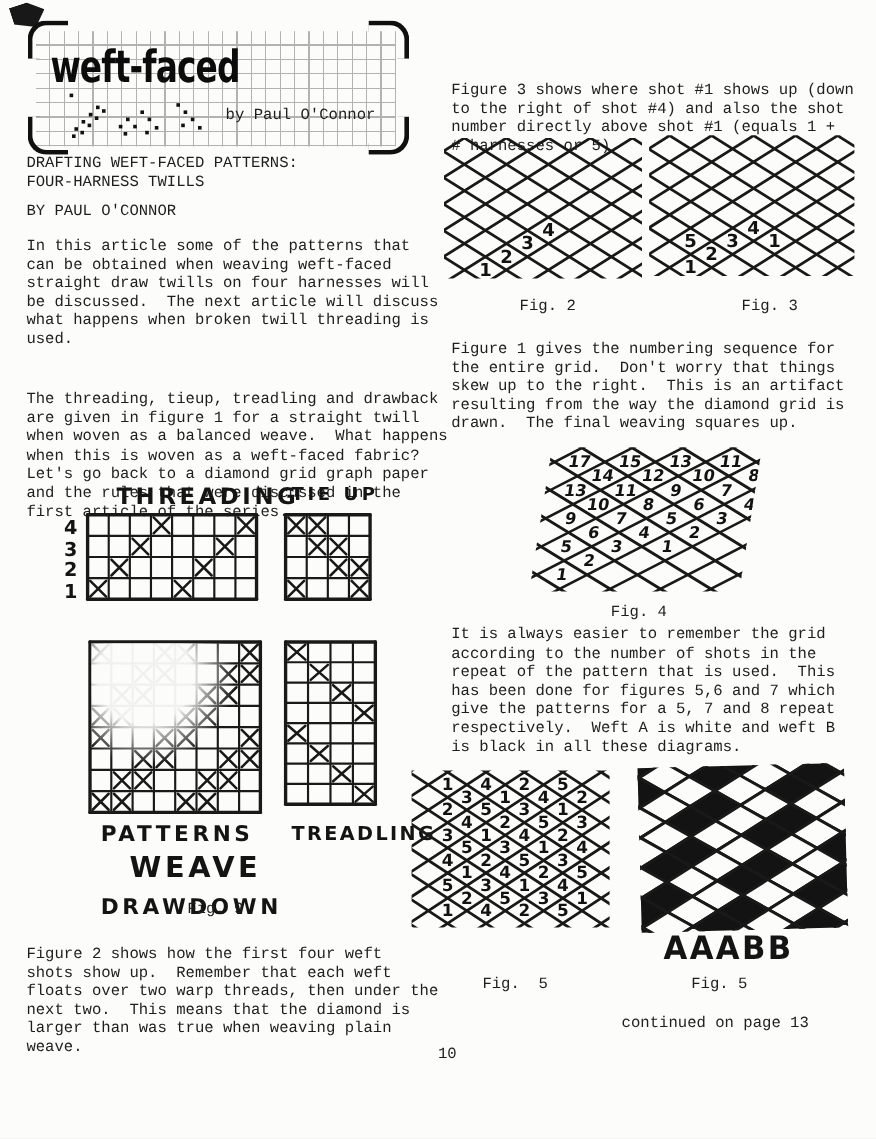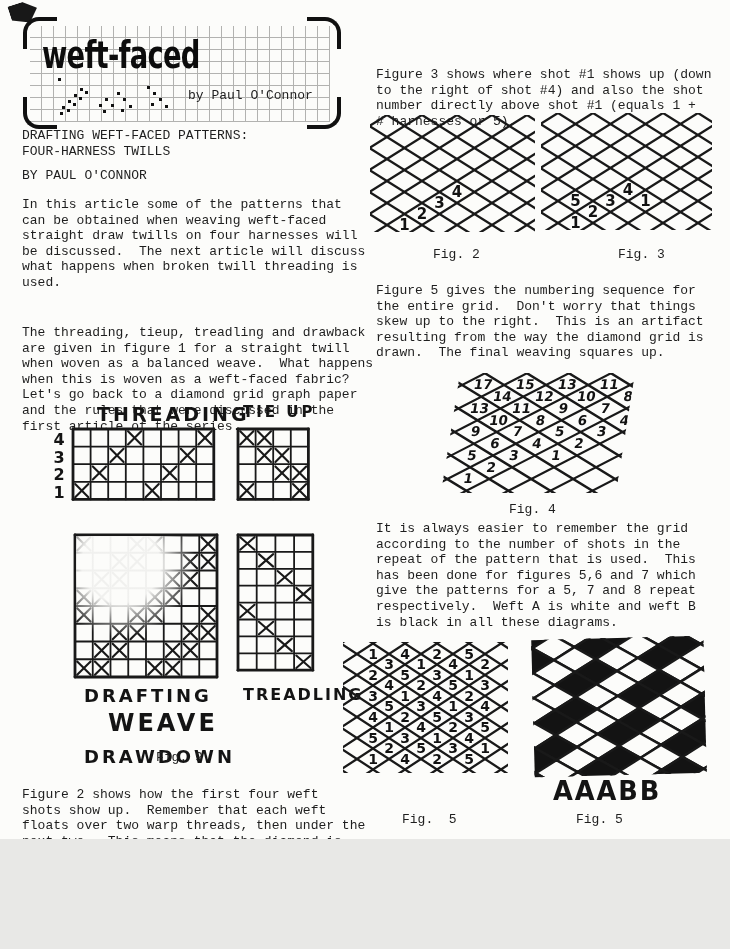--- a/index.html
+++ b/index.html
@@ -1,16 +1,16 @@
 <!DOCTYPE html>
 <html><head>
 <meta charset="utf-8">
 <style>
   html,body{margin:0;padding:0;background:#e8e8e6;}
-  .page{position:relative;width:730px;height:839px;background:#fcfcfa;overflow:hidden;
+  .page{position:relative;width:730px;height:949px;background:#fcfcfa;overflow:hidden;
         font-family:"Liberation Mono","DejaVu Sans Mono",monospace;color:#1e1e1e;}
   .abs{position:absolute;}
   .mono{font:13px/15.6px "Liberation Mono","DejaVu Sans Mono",monospace;color:#1e1e1e;white-space:pre;}
   .hand{font-family:"DejaVu Sans",sans-serif;font-weight:bold;color:#141414;}
 
   
   .blob{left:10px;top:2px;width:28px;height:22px;background:#181818;
         clip-path:polygon(0 0,55% 0,100% 45%,60% 100%,0 65%);transform:rotate(-18deg);}
 
   
@@ -104,21 +104,21 @@
   <div class="abs p3 mono">Figure 2 shows how the first four weft
 shots show up.  Remember that each weft
 floats over two warp threads, then under the
 next two.  This means that the diamond is
 larger than was true when weaving plain
 weave.</div>
   <div class="abs rp1 mono">Figure 3 shows where shot #1 shows up (down
 to the right of shot #4) and also the shot
 number directly above shot #1 (equals 1 +
 # harnesses or 5).</div>
-  <div class="abs rp2 mono">Figure 5 gives the numbering sequence for
+  <div class="abs rp2 mono">Figure 1 gives the numbering sequence for
 the entire grid.  Don't worry that things
 skew up to the right.  This is an artifact
 resulting from the way the diamond grid is
 drawn.  The final weaving squares up.</div>
   <div class="abs rp3 mono">It is always easier to remember the grid
 according to the number of shots in the
 repeat of the pattern that is used.  This
 has been done for figures 5,6 and 7 which
 give the patterns for a 5, 7 and 8 repeat
 respectively.  Weft A is white and weft B
@@ -300,21 +300,21 @@
       <line x1="74.6" y1="54.9" x2="60.3" y2="67.39999999999999" stroke="#191919" stroke-width="2.1" stroke-linecap="round"></line>
       <line x1="4.2" y1="71.8" x2="18.5" y2="84.3" stroke="#191919" stroke-width="2.1" stroke-linecap="round"></line>
       <line x1="18.5" y1="71.8" x2="4.2" y2="84.3" stroke="#191919" stroke-width="2.1" stroke-linecap="round"></line>
       <line x1="22.9" y1="88.7" x2="37.199999999999996" y2="101.2" stroke="#191919" stroke-width="2.1" stroke-linecap="round"></line>
       <line x1="37.199999999999996" y1="88.7" x2="22.9" y2="101.2" stroke="#191919" stroke-width="2.1" stroke-linecap="round"></line>
       <line x1="41.6" y1="105.6" x2="55.89999999999999" y2="118.09999999999998" stroke="#191919" stroke-width="2.1" stroke-linecap="round"></line>
       <line x1="55.89999999999999" y1="105.6" x2="41.6" y2="118.09999999999998" stroke="#191919" stroke-width="2.1" stroke-linecap="round"></line>
       <line x1="60.3" y1="122.49999999999999" x2="74.6" y2="135" stroke="#191919" stroke-width="2.1" stroke-linecap="round"></line>
       <line x1="74.6" y1="122.49999999999999" x2="60.3" y2="135" stroke="#191919" stroke-width="2.1" stroke-linecap="round"></line>
     </svg>
-  <div class="abs hand lbl-balanced">DRAFTING</div>
+  <div class="abs hand lbl-balanced">PATTERNS</div>
   <div class="abs hand lbl-weave">WEAVE</div>
   <div class="abs hand lbl-drawdown2">DRAWDOWN</div>
   <div class="abs hand lbl-treadling">TREADLING</div>
   <div class="abs cap-fig1 mono">Fig. 9</div>
 
   <svg class="abs svg-fig2" width="165" height="117" viewBox="0 0 165 117">
       <line x1="-8" y1="-103.71428571428571" x2="173" y2="10.05714285714285" stroke="#191919" stroke-width="2.3" stroke-linecap="round"></line>
       <line x1="-8" y1="-81.71428571428571" x2="173" y2="32.05714285714285" stroke="#191919" stroke-width="2.3" stroke-linecap="round"></line>
       <line x1="-8" y1="-59.714285714285715" x2="173" y2="54.05714285714285" stroke="#191919" stroke-width="2.3" stroke-linecap="round"></line>
       <line x1="-8" y1="-37.714285714285715" x2="173" y2="76.05714285714285" stroke="#191919" stroke-width="2.3" stroke-linecap="round"></line>

